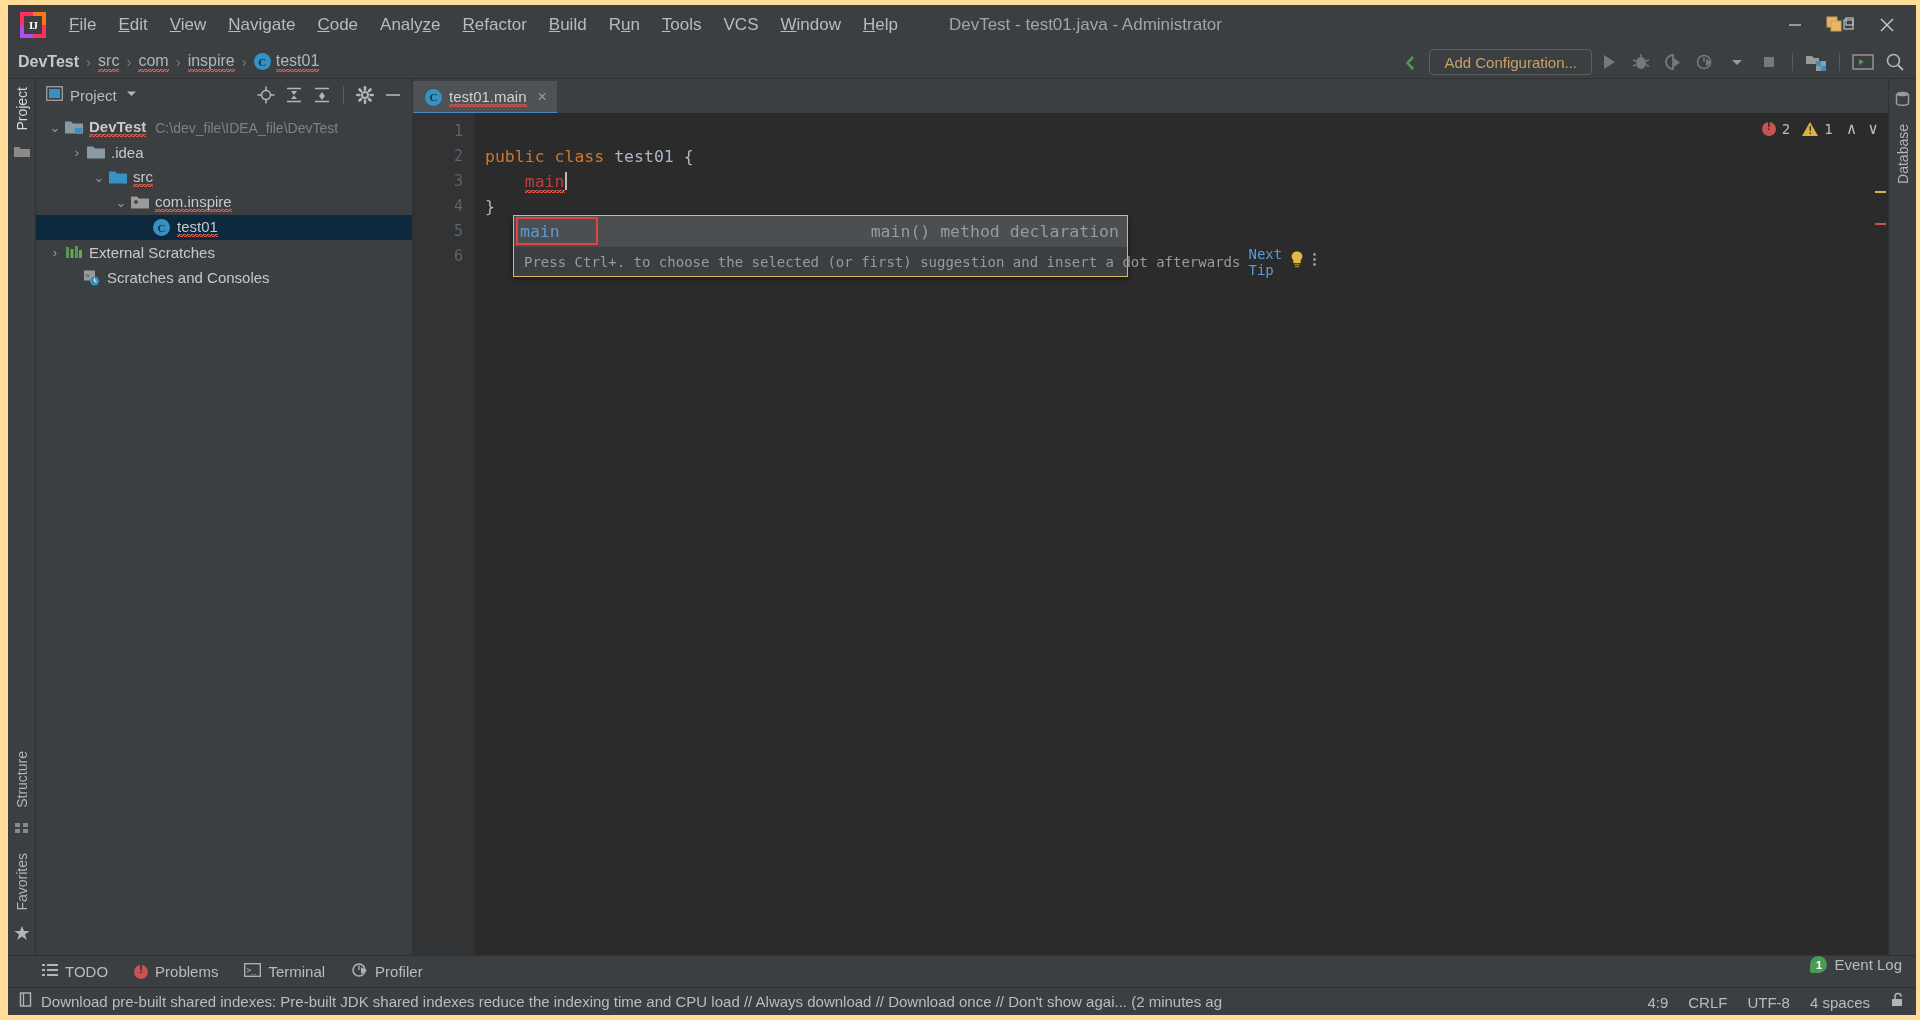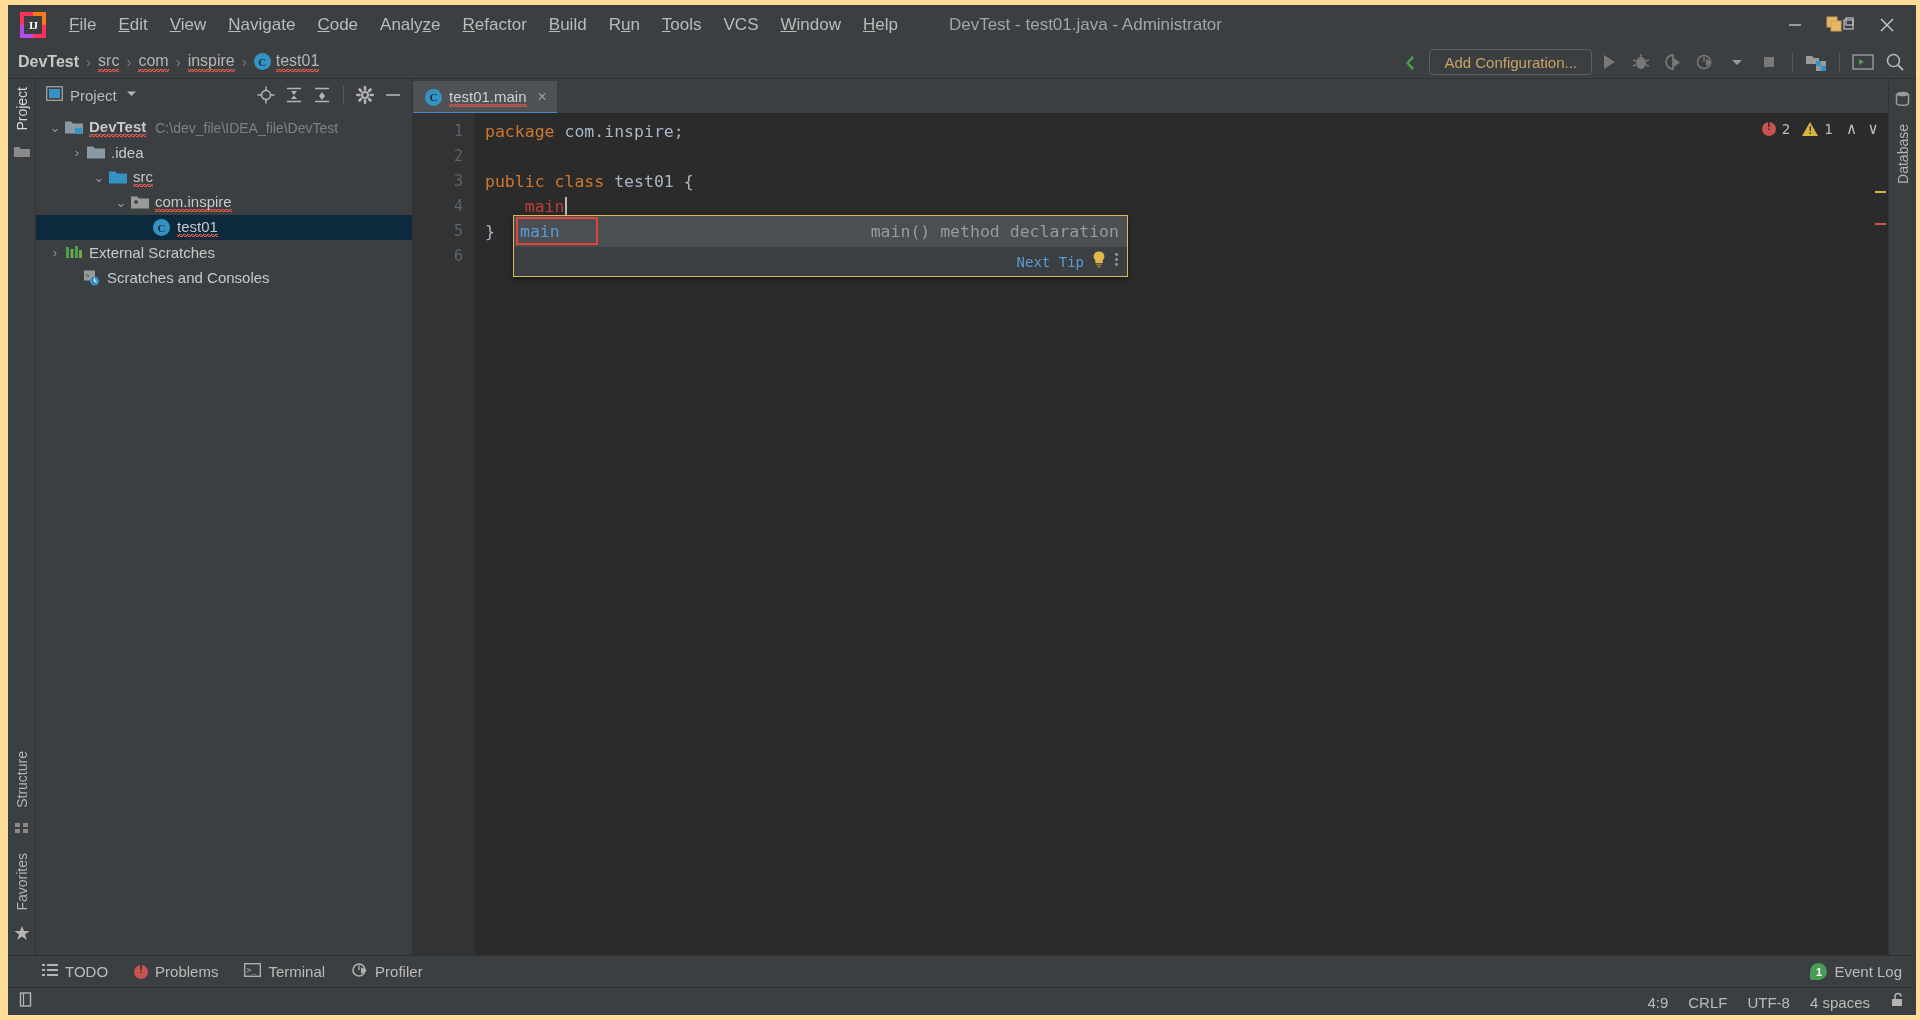--- a/index.html
+++ b/index.html
@@ -201,21 +201,21 @@
   #popup .tip .nexttip { color:#5b9bd5; font-size:14px; margin-left:auto; }
 
   
   #rightstrip {
     width: 28px; flex:0 0 28px; background:#3c3f41; border-left:1px solid #323232;
     display:flex; flex-direction:column; align-items:center; padding-top:6px;
   }
 
   
   #bottombar {
-    height: 32px; flex:0 0 32px; background:#3c3f41; display:flex; align-items:center;
+    height: 32px; flex:0 0 32px; background:#3c3f41; display:flex; 
     border-top:1px solid #323232; position:relative; padding-left: 34px;
   }
   .bwin { display:flex; align-items:center; gap:7px; color:#bbbbbb; font-size:15px; margin-right: 26px; }
   #eventlog { position:absolute; right:14px; display:flex; align-items:center; gap:7px; color:#bbbbbb; font-size:15px;}
   .greenbadge {
     width:17px;height:17px;border-radius:50% 50% 50% 2px;background:#499c54;color:#fff;
     font-size:11px;display:flex;align-items:center;justify-content:center;font-weight:bold;
   }
 
   
@@ -552,21 +552,20 @@
         <div id="gutter">
           <div>1</div>
           <div>2</div>
           <div>3</div>
           <div>4</div>
           <div>5</div>
           <div>6</div>
         </div>
 
         <div id="code">
-          <div class="cline"><span class="kw">package </span><span class="pkg">com.inspire;</span></div>
           <div class="cline"></div>
           <div class="cline"><span class="kw">public class </span><span class="cls">test01 {</span></div>
           <div class="cline">    <span class="err squiggle">main</span><span class="caret"></span></div>
           <div class="cline">}</div>
           <div class="cline"></div>
 
           <div id="inspect">
             <span class="errdot"></span>
             <span>2</span>
             <span class="warntri" style="margin-left:6px"></span>
@@ -580,20 +579,21 @@
             <div class="mk" style="top:110px;background:#c75450"></div>
           </div>
 
           <div id="popup">
             <div class="row">
               <span class="lt">main</span>
               <span class="selbox"></span>
               <span class="rt">main() method declaration</span>
             </div>
             <div class="tip">
+              <span class="txt">Press Ctrl+. to choose the selected (or first) suggestion and insert a dot afterwards</span>
               <span class="nexttip">Next Tip</span>
               <span>
                 <svg width="14" height="17" viewBox="0 0 14 17">
                       <path d="M7 0.5 A5 5 0 0 0 3.3 9.2 V12 h7.4 V9.2 A5 5 0 0 0 7 0.5 Z" fill="#e0b84a"></path>
                       <rect x="4.3" y="12.6" width="5.4" height="1.6" fill="#9a7a2a"></rect>
                       <rect x="5" y="14.8" width="4" height="1.6" fill="#9a7a2a"></rect>
                     </svg>
               </span>
               <span>
                 <svg width="5" height="17" viewBox="0 0 5 17">
@@ -665,20 +665,21 @@
   </div>
 
   <div id="statusbar">
     <div id="statusmsg">
       <span>
         <svg width="15" height="16" viewBox="0 0 15 16">
               <rect x="2.5" y="1" width="10" height="13" fill="none" stroke="#b4b4b4" stroke-width="1.4"></rect>
               <line x1="5.5" y1="1" x2="5.5" y2="14" stroke="#b4b4b4" stroke-width="1.2"></line>
             </svg>
       </span>
+      <span class="m">Download pre-built shared indexes: Pre-built JDK shared indexes reduce the indexing time and CPU load // Always download // Download once // Don't show agai... (2 minutes aɡ</span>
     </div>
     <div id="statusright">
       <span>4:9</span>
       <span>CRLF</span>
       <span>UTF-8</span>
       <span>4 spaces</span>
       <span>
         <svg width="16" height="16" viewBox="0 0 16 16">
               <rect x="2" y="7" width="10" height="7" fill="#b4b4b4"></rect>
               <path d="M5 7 V4.5 A3 3 0 0 1 11 4.5" fill="none" stroke="#b4b4b4" stroke-width="1.5"></path>

